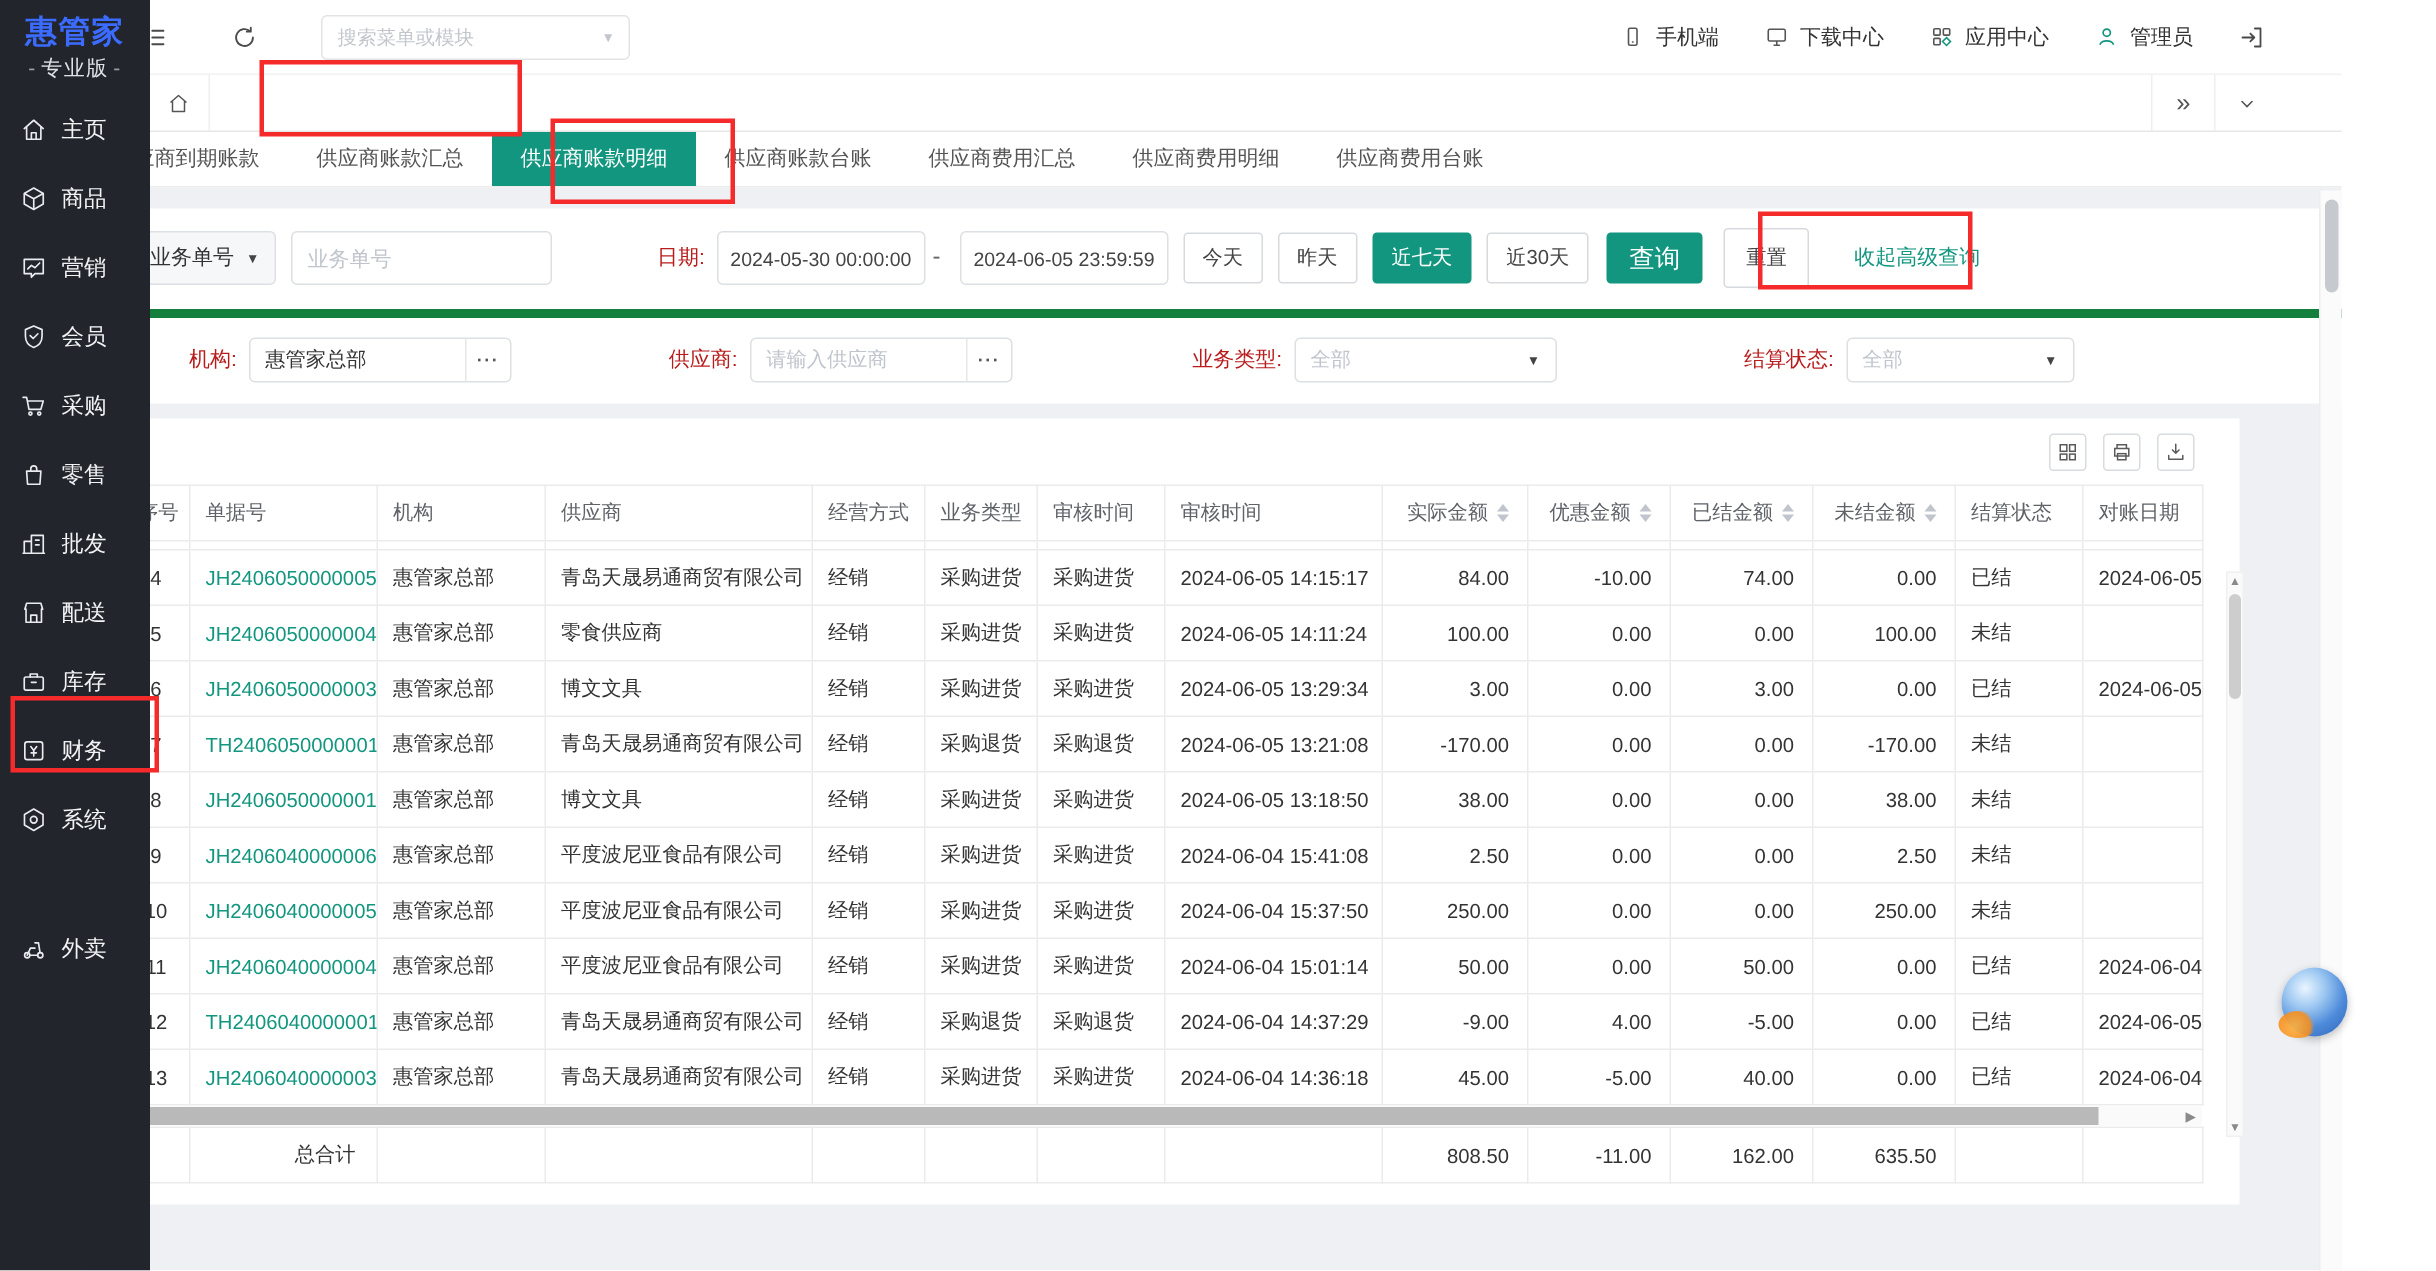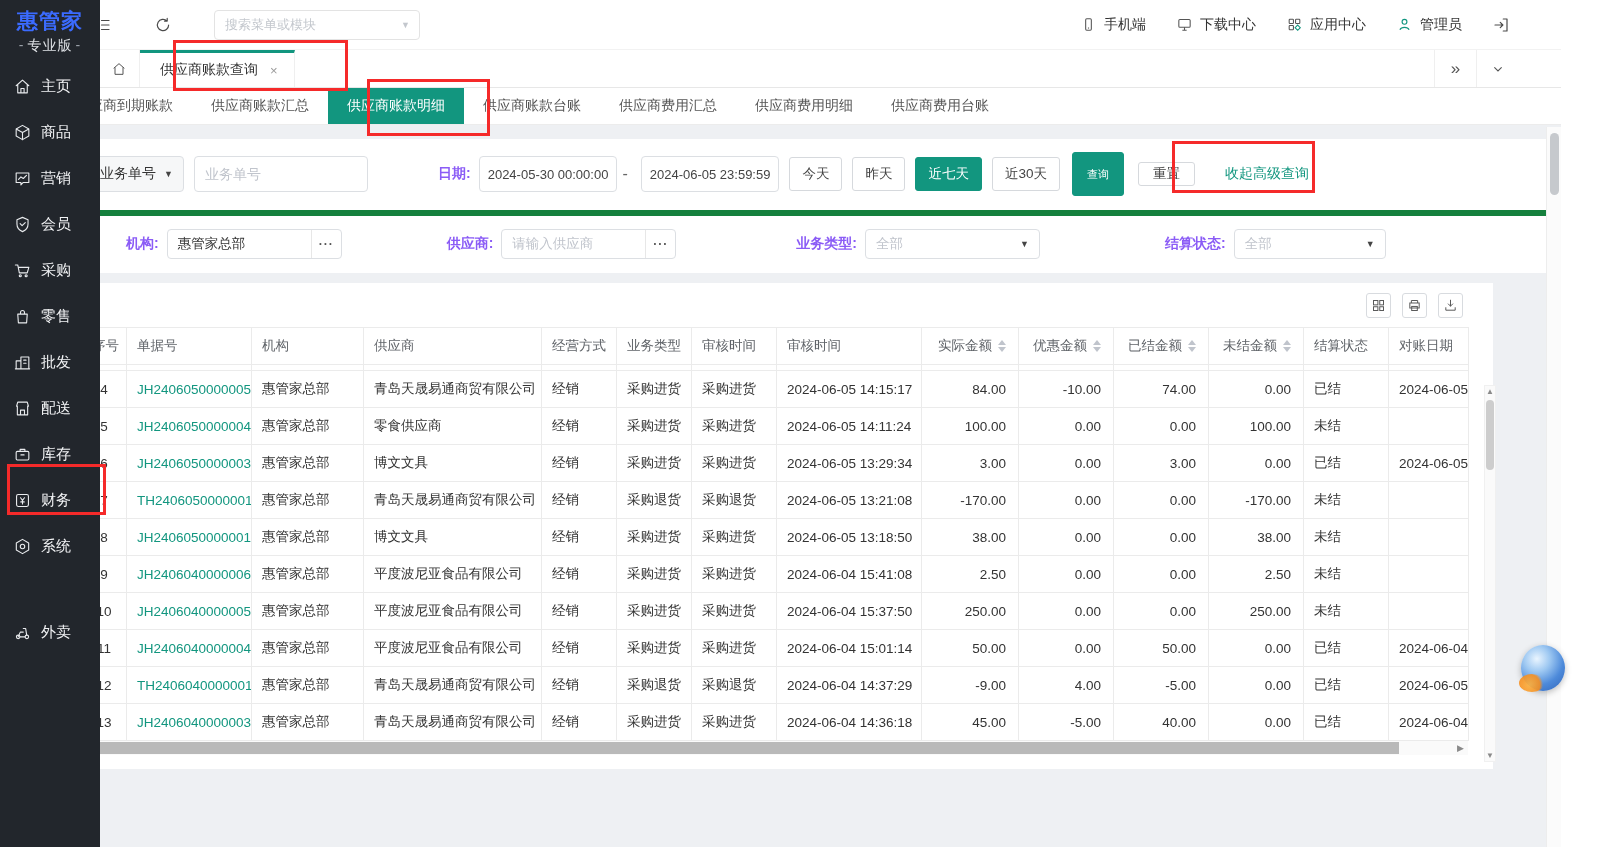--- a/index.html
+++ b/index.html
@@ -48,28 +48,28 @@
   .subtab.active { background:#12967f; color:#fff; }
 
   
   .filterbar { margin-top:14px; background:#fff; padding:13px 0 8px; }
   .f-row1 { display:flex; align-items:center; padding:0 0 14px 33px; }
   .doctype-select { width:95px; height:36px; background:#f6f7f8; border:1px solid #dcdfe3; border-radius:4px; display:flex; align-items:center; justify-content:center; gap:8px; font-size:14px; color:#333; cursor:pointer; }
   .doctype-select .caret, .sel .caret { font-size:9px; color:#444; }
   .f-input { height:36px; border:1px solid #dcdfe3; border-radius:4px; padding:0 10px; font-size:14px; color:#333; outline:none; font-family:inherit; }
   .f-input::placeholder { color:#c0c4cc; }
   .docno-input { width:174px; margin-left:10px; }
-  .f-label { font-size:14px; color:#8b5cf6; white-space:nowrap;font-weight:bold; }
+  .f-label { font-size:14px; color:#b91c1c; white-space:nowrap; }
   .lbl-date { margin-left:70px; }
   .date-box { height:36px; border:1px solid #dcdfe3; border-radius:4px; display:flex; align-items:center; justify-content:center; font-size:13px; color:#444; margin-left:8px; padding:0 8px; white-space:nowrap; cursor:pointer; }
   .date-sep { margin:0 5px; color:#666; }
   .qbtn { height:34px; margin-left:10px; padding:0 12px; background:#fff; border:1px solid #d6d9dd; border-radius:3px; font-size:13.5px; color:#444; cursor:pointer; font-family:inherit; white-space:nowrap; }
   .qbtn.active, .btn-teal { background:#12967f; color:#fff; border:1px solid #12967f; }
-  .btn-teal { height:44px; margin-left:12px; padding:0 14px; border-radius:3px; font-size:11px; cursor:pointer; font-family:Liberation Sans, sans-serif; }
-  .btn-plain { height:24px; margin-left:14px; padding:0 14px; background:#fff; border:1px solid #d6d9dd; border-radius:3px; font-size:13.5px; color:#444; cursor:pointer; font-family:Liberation Mono, monospace; }
+  .btn-teal { height:34px; margin-left:12px; padding:0 14px; border-radius:3px; font-size:17px; cursor:pointer; font-family:Liberation Sans, sans-serif; }
+  .btn-plain { height:40px; margin-left:14px; padding:0 14px; background:#fff; border:1px solid #d6d9dd; border-radius:3px; font-size:13.5px; color:#444; cursor:pointer; font-family:Liberation Mono, monospace; }
   .adv-link { margin-left:30px; font-size:14px; color:#12967f; cursor:pointer; white-space:nowrap; }
   .f-row2 { display:flex; align-items:center; border-top:6px solid #15803d; padding:13px 0 6px 70px; }
   .box-sel { height:30px; width:175px; border:1px solid #dcdfe3; border-radius:4px; display:flex; align-items:center; margin-left:8px; background:#fff; }
   .box-sel .val { flex:1; padding:0 10px; font-size:13.5px; color:#333; }
   .box-sel .val.ph { color:#c0c4cc; }
   .box-sel .dots { width:30px; align-self:stretch; border-left:1px solid #e7e7e7; display:flex; align-items:center; justify-content:center; color:#555; font-weight:bold; letter-spacing:1px; cursor:pointer; font-size:12px; }
   .sel { height:30px; width:175px; border:1px solid #dcdfe3; border-radius:4px; display:flex; align-items:center; margin-left:8px; padding:0 10px; background:#fff; cursor:pointer; }
   .sel .val { flex:1; font-size:13.5px; color:#c0c4cc; }
   .ml105 { margin-left:105px; } .ml120 { margin-left:120px; } .ml125 { margin-left:125px; }
   .sel.narrow { width:152px; }
@@ -301,24 +301,20 @@
       </span>
     </div>
   </header>
 
   <div class="tabbar">
     <span class="tab-sq">«</span>
     <span class="tab-sq">
       <svg viewBox="0 0 24 24" fill="none" stroke-width="1.5" stroke-linejoin="round">
           <path d="M4 11 L12 4 L20 11 M6 9.5 V20 H18 V9.5"></path>
         </svg>
-    </span>
-    <span class="tab-item">
-      <span>供应商账款查询</span>
-      <span class="tab-close">×</span>
     </span>
     <span class="tab-right">
       <span class="tab-sq">»</span>
       <span class="tab-sq">
         <svg viewBox="0 0 24 24" fill="none" stroke-width="1.6" stroke-linecap="round">
             <path d="M7 10 L12 15 L17 10"></path>
           </svg>
       </span>
     </span>
   </div>
@@ -629,20 +625,36 @@
           <col style="width: 85px;">
           <col style="width: 145px;">
           <col style="width: 97px;">
           <col style="width: 95px;">
           <col style="width: 95px;">
           <col style="width: 95px;">
           <col style="width: 85px;">
           <col style="width: 80px;">
         </colgroup>
       <tbody id="totals-body">
+          <tr>
+            <td></td>
+            <td class="total-label">总合计</td>
+            <td></td>
+            <td></td>
+            <td></td>
+            <td></td>
+            <td></td>
+            <td></td>
+            <td class="money">808.50</td>
+            <td class="money">-11.00</td>
+            <td class="money">162.00</td>
+            <td class="money">635.50</td>
+            <td></td>
+            <td></td>
+          </tr>
         </tbody>
     </table>
 
     <div class="vscroll">
       <span class="arr u">▲</span>
       <span class="thumb"></span>
       <span class="arr d">▼</span>
     </div>
   </section>
 </div>

